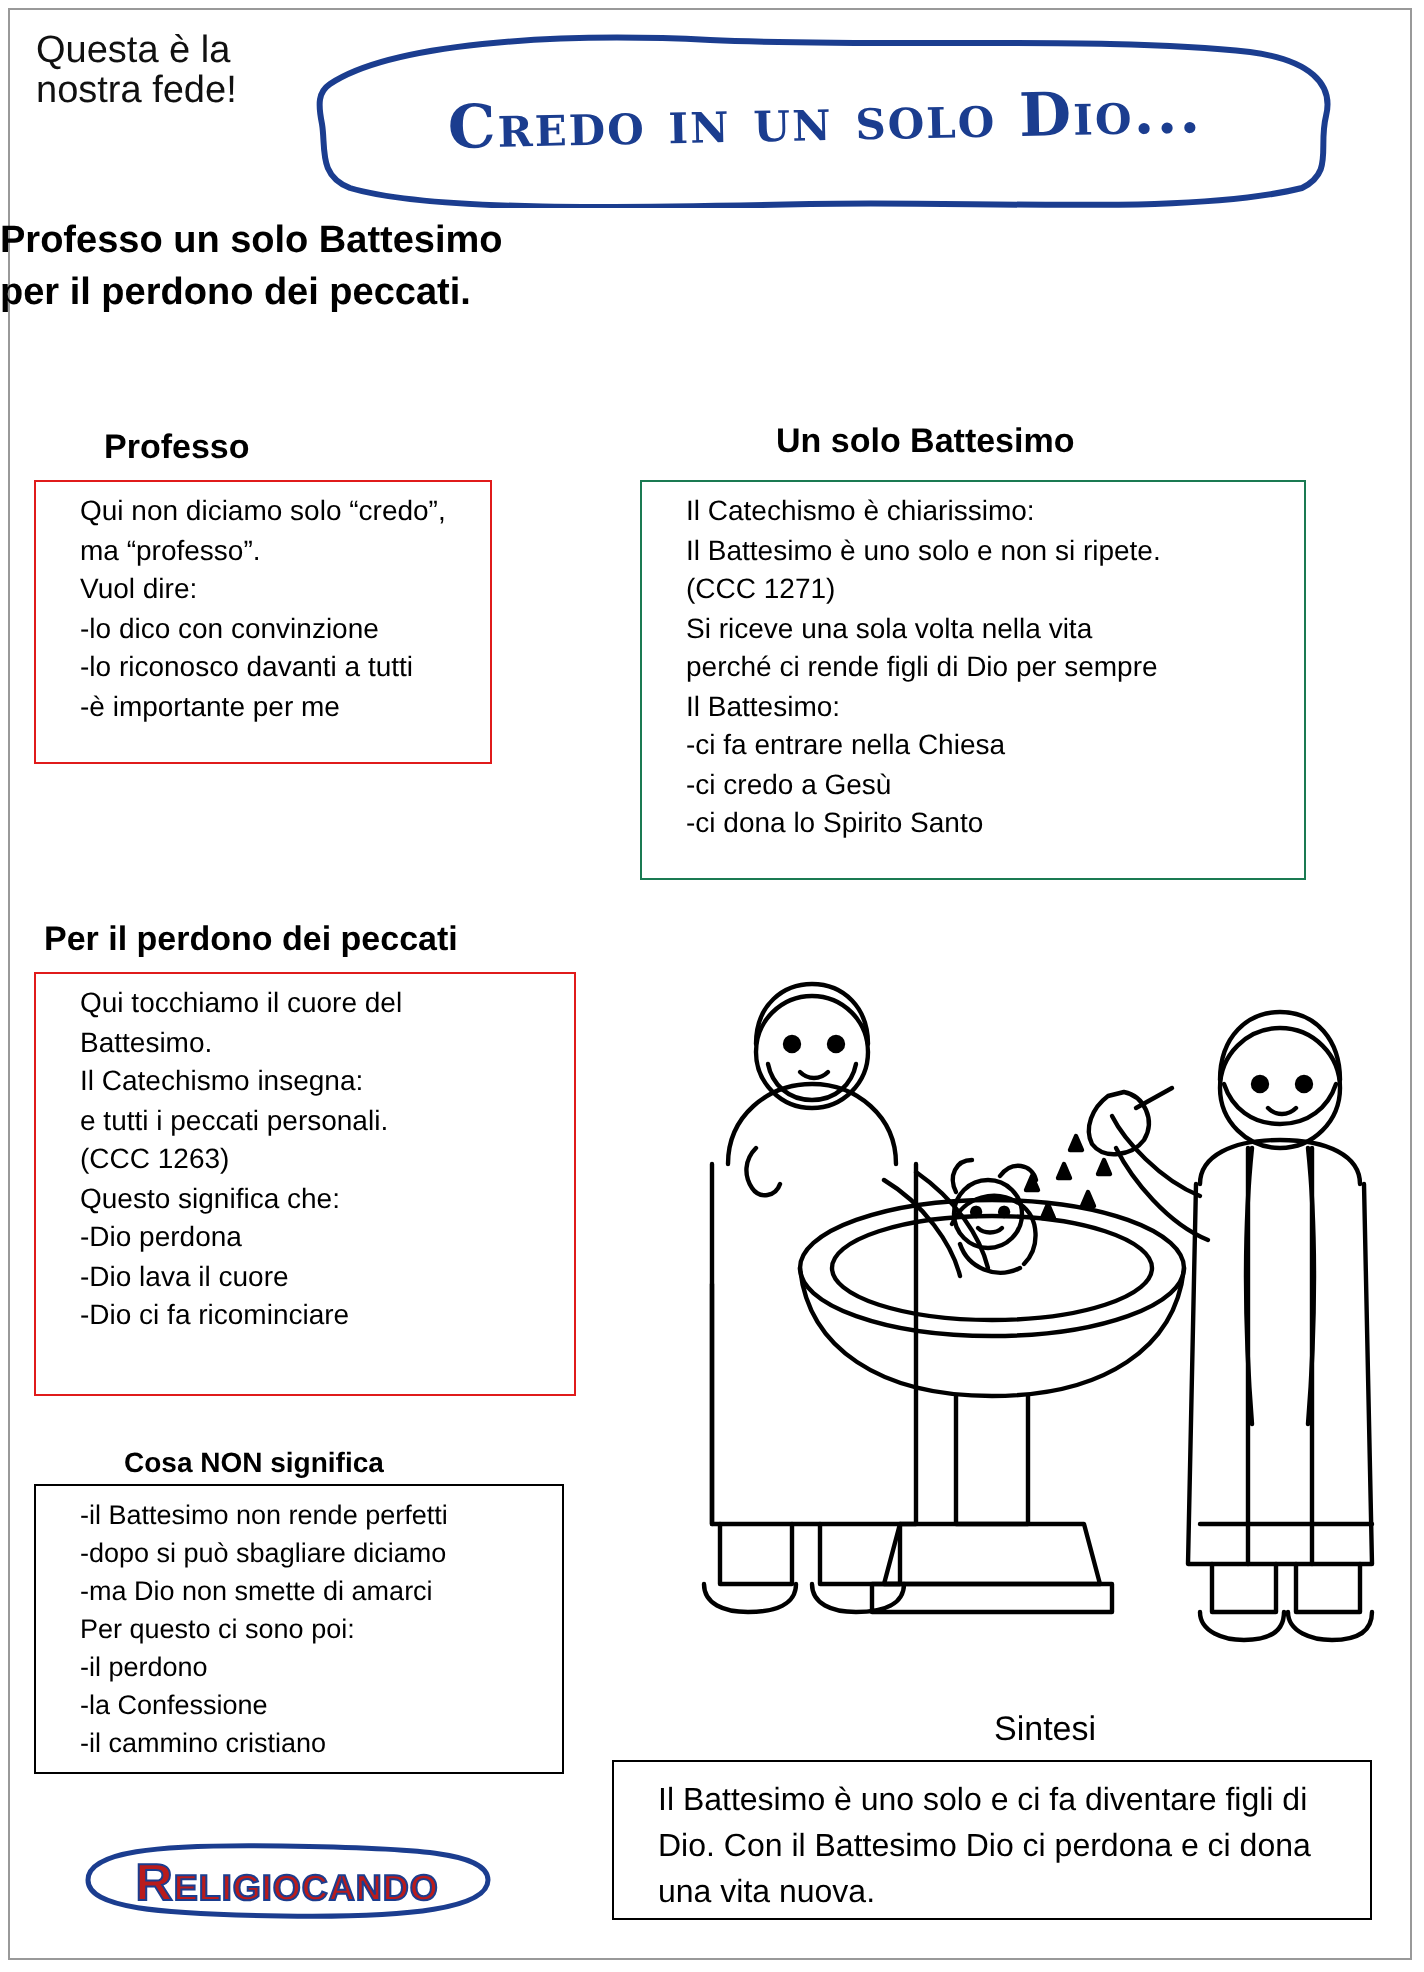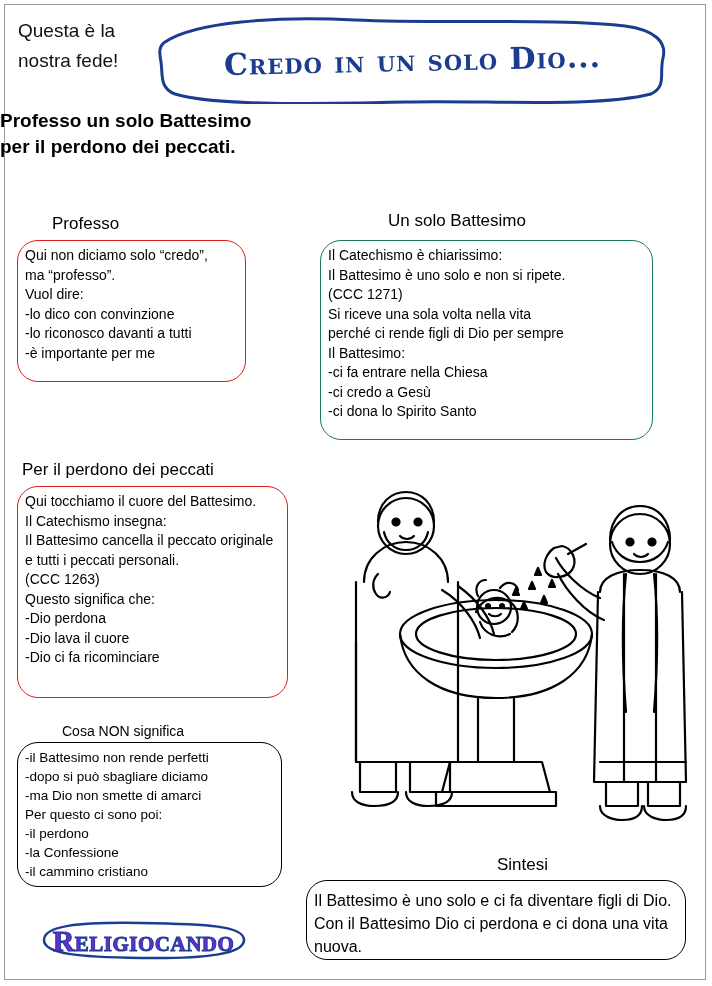--- a/index.html
+++ b/index.html
@@ -22,21 +22,21 @@
     border: 1px solid #999999;
     box-sizing: border-box;
   }
 
   
   .hdr-left {
     position: absolute;
     left: 18px; top: 16px;
     width: 140px;
     font-size: 19px;
-    line-height: 30px;
+    line-height: 20px;
     color: #111111;
   }
   .banner {
     position: absolute;
     left: 155px; top: 16px;
     width: 515px; height: 88px;
   }
   .banner svg { display: block; }
   .banner-text {
     position: absolute;
@@ -61,29 +61,28 @@
     text-align: left;
     font-size: 19px;
     font-weight: bold;
     line-height: 26px;
   }
 
   
   .sec-title {
     position: absolute;
     font-size: 17px;
-    font-weight: normal;
+    font-weight: bold;
   }
   .box {
     position: absolute;
     box-sizing: border-box;
-    padding: 5px 7px;
+    padding: 5px 22px;
     font-size: 14px;
     line-height: 19.5px;
-    border-radius: 21px;
   }
   .box-red { border: 1.5px solid #e01b1b; }
   .box-green { border: 1.5px solid #1a7a52; }
   .box-black { border: 1.2px solid #000000; }
 
   .box p { margin: 0; }
 
   
   #title-professo { left: 52px; top: 214px; }
   #box-professo {
@@ -137,24 +136,24 @@
     left: 36px; top: 920px;
     width: 215px; height: 42px;
   }
   .logo-text {
     position: absolute;
     left: 0; top: 0;
     width: 215px; height: 42px;
     display: flex;
     align-items: center;
     justify-content: center;
-    font-family: Liberation Serif, serif;
+    font-family: Liberation Sans, sans-serif;
     font-weight: bold;
-    font-size: 30px;
-    color: #6d28d9;
+    font-size: 26px;
+    color: #b91c1c;
     font-variant: small-caps;
     letter-spacing: 0.5px;
     -webkit-text-stroke: 1px #1b3d8f;
   }
 </style>
 </head>
 <body>
 
 <div class="page-border"></div>
 
@@ -197,21 +196,20 @@
     <p>Il Battesimo:</p>
     <p>-ci fa entrare nella Chiesa</p>
     <p>-ci credo a Gesù</p>
     <p>-ci dona lo Spirito Santo</p>
   </div>
 
 <div class="sec-title" id="title-perdono">Per il perdono dei peccati</div>
 <div class="box box-red" id="box-perdono">
     <p>Qui tocchiamo il cuore del Battesimo.</p>
     <p>Il Catechismo insegna:</p>
-    <p>Il Battesimo cancella il peccato originale</p>
     <p>e tutti i peccati personali.</p>
     <p>(CCC 1263)</p>
     <p>Questo significa che:</p>
     <p>-Dio perdona</p>
     <p>-Dio lava il cuore</p>
     <p>-Dio ci fa ricominciare</p>
   </div>
 
 <div class="sec-title" id="title-nonsig">Cosa NON significa</div>
 <div class="box box-black" id="box-nonsig">

